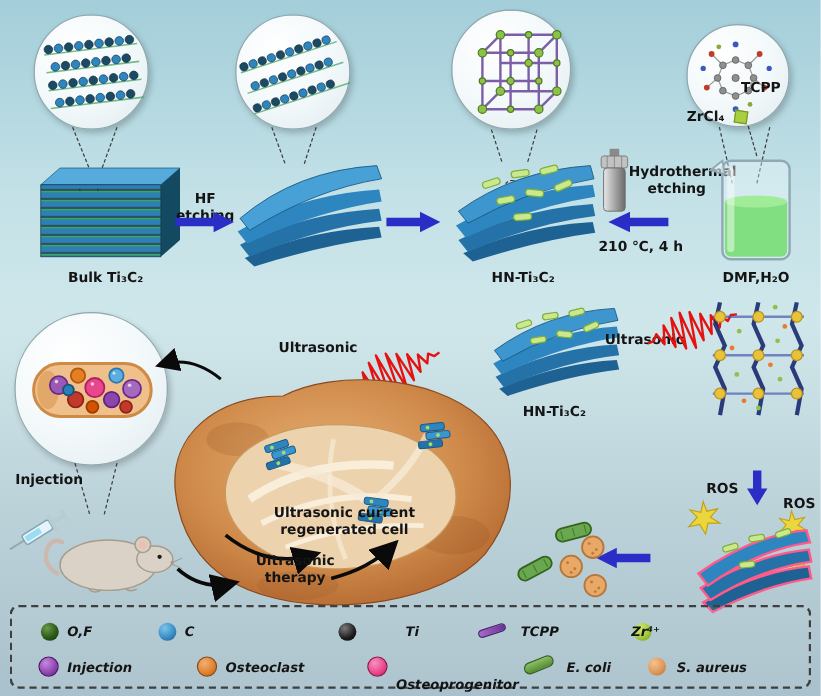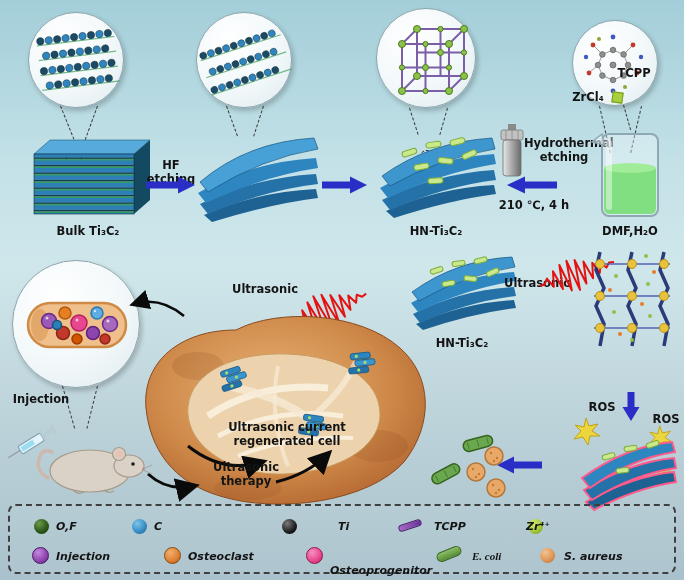--- a/index.html
+++ b/index.html
@@ -558,18 +558,18 @@
     <span class="sph sph-zr" style="left:518px; top:13px;"></span>
     <span class="leg-lbl" style="left:516px; top:14px;">Zr⁴⁺</span>
 
     <span class="cell cell-ob" style="left:22px; top:41px;"></span>
     <span class="leg-lbl" style="left:46px; top:44px;">Injection</span>
     <span class="cell cell-oc" style="left:154px; top:41px;"></span>
     <span class="leg-lbl" style="left:178px; top:44px;font-style:italic;">Osteoclast</span>
     <span class="cell cell-op" style="left:296px; top:41px;"></span>
     <span class="leg-lbl" style="left:320px; top:58px;">Osteoprogenitor</span>
     <span class="rod-ecoli" style="left:426px; top:43px;"></span>
-    <span class="leg-lbl" style="left:462px; top:44px;font-family:Liberation Serif, serif;">E. coli</span>
+    <span class="leg-lbl" style="left:462px; top:44px;">E. coli</span>
     <span class="sph sph-sa" style="left:530px; top:42px;"></span>
     <span class="leg-lbl" style="left:554px; top:44px;">S. aureus</span>
   </div>
 
 </div>
 
 </body></html>

